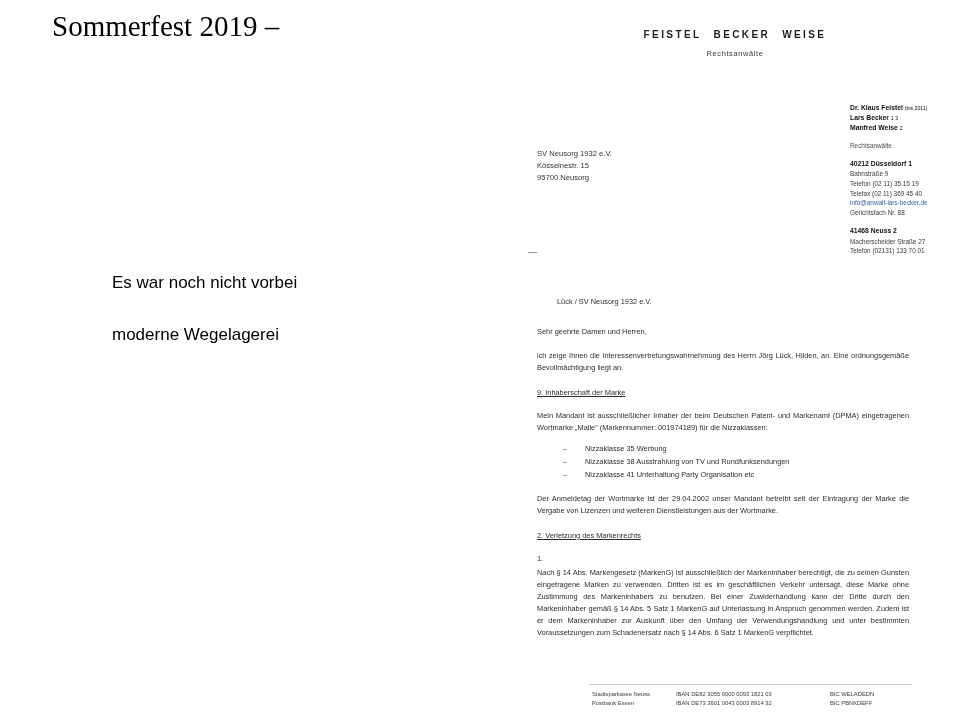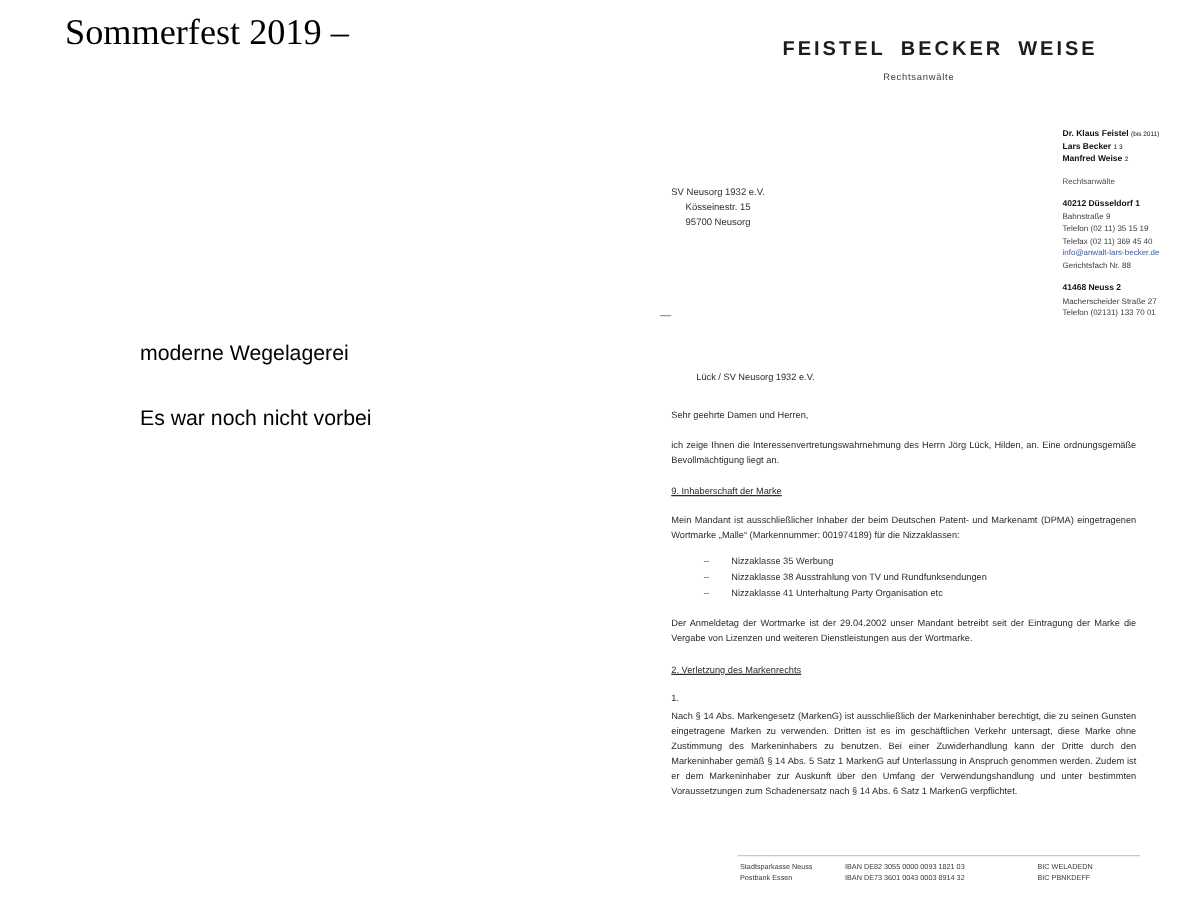--- a/index.html
+++ b/index.html
@@ -56,21 +56,21 @@
   }
 
   .letterhead {
     position: absolute;
     left: 128px;
     top: 20px;
     width: 230px;
     text-align: center;
   }
   .letterhead .names {
-    font-size: 16px;
+    font-size: 10px;
     font-weight: bold;
     letter-spacing: 2.4px;
     color: #1d1d1d;
   }
   .letterhead .names span {
     margin: 0 6px;
   }
   .letterhead .sub {
     margin-top: 6px;
     font-size: 7.5px;
@@ -118,21 +118,20 @@
   }
 
   
   .recipient {
     position: absolute;
     left: 45px;
     top: 140px;
     font-size: 7.6px;
     line-height: 1.6;
     color: #303030;
-    text-align: center;
   }
   .fold-mark {
     position: absolute;
     left: 36px;
     top: 244px;
     width: 9px;
     border-top: 1px solid #9a9a9a;
   }
 
   
@@ -203,22 +202,22 @@
   }
 </style>
 </head>
 <body>
 
 <div class="slide-title">
   <div>Sommerfest 2019 –</div>
 </div>
 
 <div class="slide-body">
+  <p>Es war noch nicht vorbei</p>
   <p>moderne Wegelagerei</p>
-  <p>Es war noch nicht vorbei</p>
 </div>
 
 <div class="letter">
 
   <div class="letterhead">
     <div class="names">
       <span>FEISTEL</span><span>BECKER</span><span>WEISE</span>
     </div>
     <div class="sub">Rechtsanwälte</div>
   </div>

